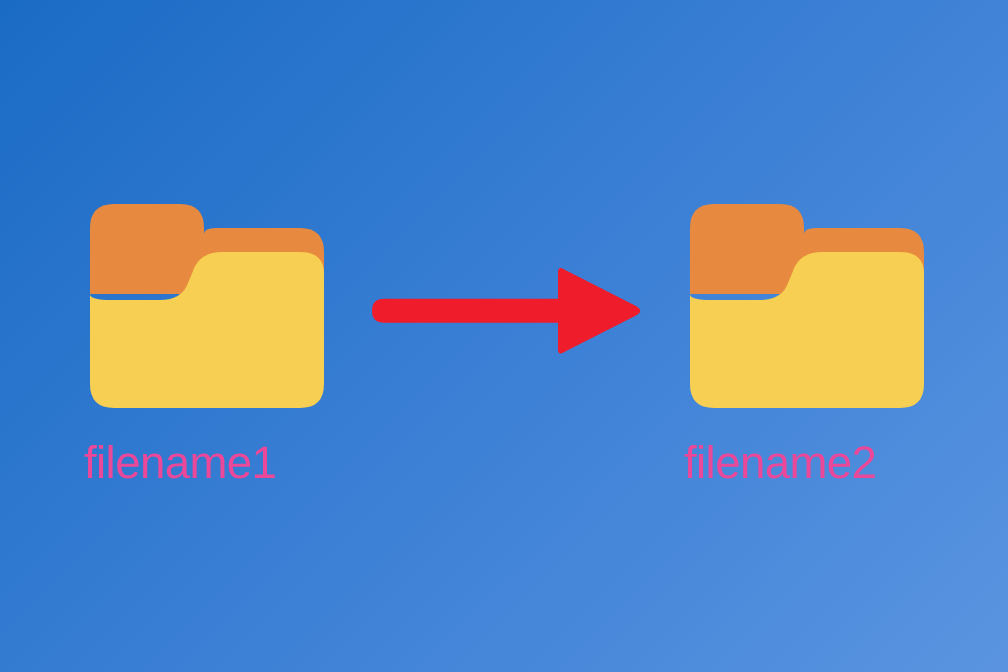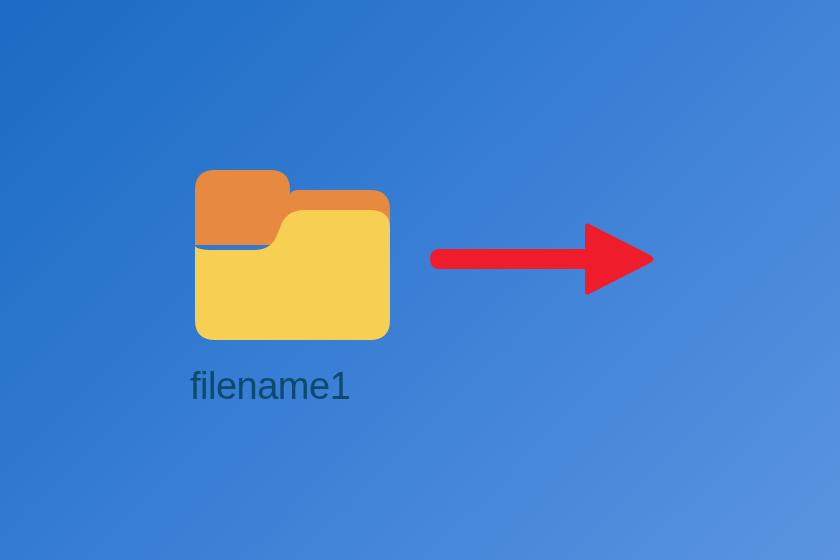--- a/index.html
+++ b/index.html
@@ -34,21 +34,21 @@
     .folder-icon {
       width: 210px;
       height: 180px;
       position: relative;
     }
     .folder-icon svg {
       width: 100%;
       height: 100%;
     }
     .folder-label {
-      color: #0c4a6e;
+      color: #ec4899;
       font-size: 38px;
       font-weight: 500;
       letter-spacing: -0.5px;
       padding-left: 5px;
     }
     .arrow {
       width: 230px;
       height: 80px;
       margin-top: -50px;
     }
@@ -75,14 +75,24 @@
     </div>
     <div class="folder-label">filename1</div>
   </div>
 
   <div class="arrow">
     <svg viewBox="0 0 230 80">
       <path d="M 5 40 Q 5 30 15 30 L 160 30 L 160 8 Q 160 2 166 6 L 225 36 Q 232 40 225 44 L 166 74 Q 160 78 160 72 L 160 50 L 15 50 Q 5 50 5 40 Z" fill="#ef1c2c"></path>
     </svg>
   </div>
 
+  <div class="folder-group">
+    <div class="folder-icon">
+      <svg viewBox="0 0 210 180">
+        <path d="M 10 30 Q 10 10 30 10 L 85 10 Q 105 10 105 30 L 105 85 L 10 85 Z" fill="#e78a3f"></path>
+        <path d="M 105 35 Q 105 30 115 30 L 185 30 Q 205 30 205 50 L 205 85 L 105 85 Z" fill="#e78a3f"></path>
+        <path d="M 10 85 L 10 160 Q 10 180 30 180 L 185 180 Q 205 180 205 160 L 205 68 Q 205 50 185 50 L 120 50 Q 100 50 95 68 L 92 75 Q 87 90 68 90 L 28 90 Q 10 90 10 85 Z" fill="#f7cf52"></path>
+      </svg>
+    </div>
+    <div class="folder-label">filename2</div>
+  </div>
 
 </div>
 
 </body></html>

